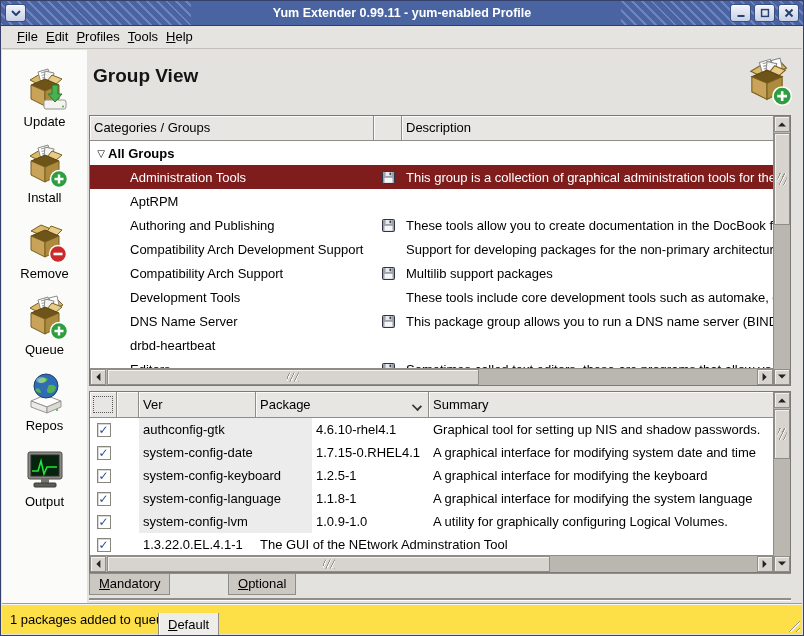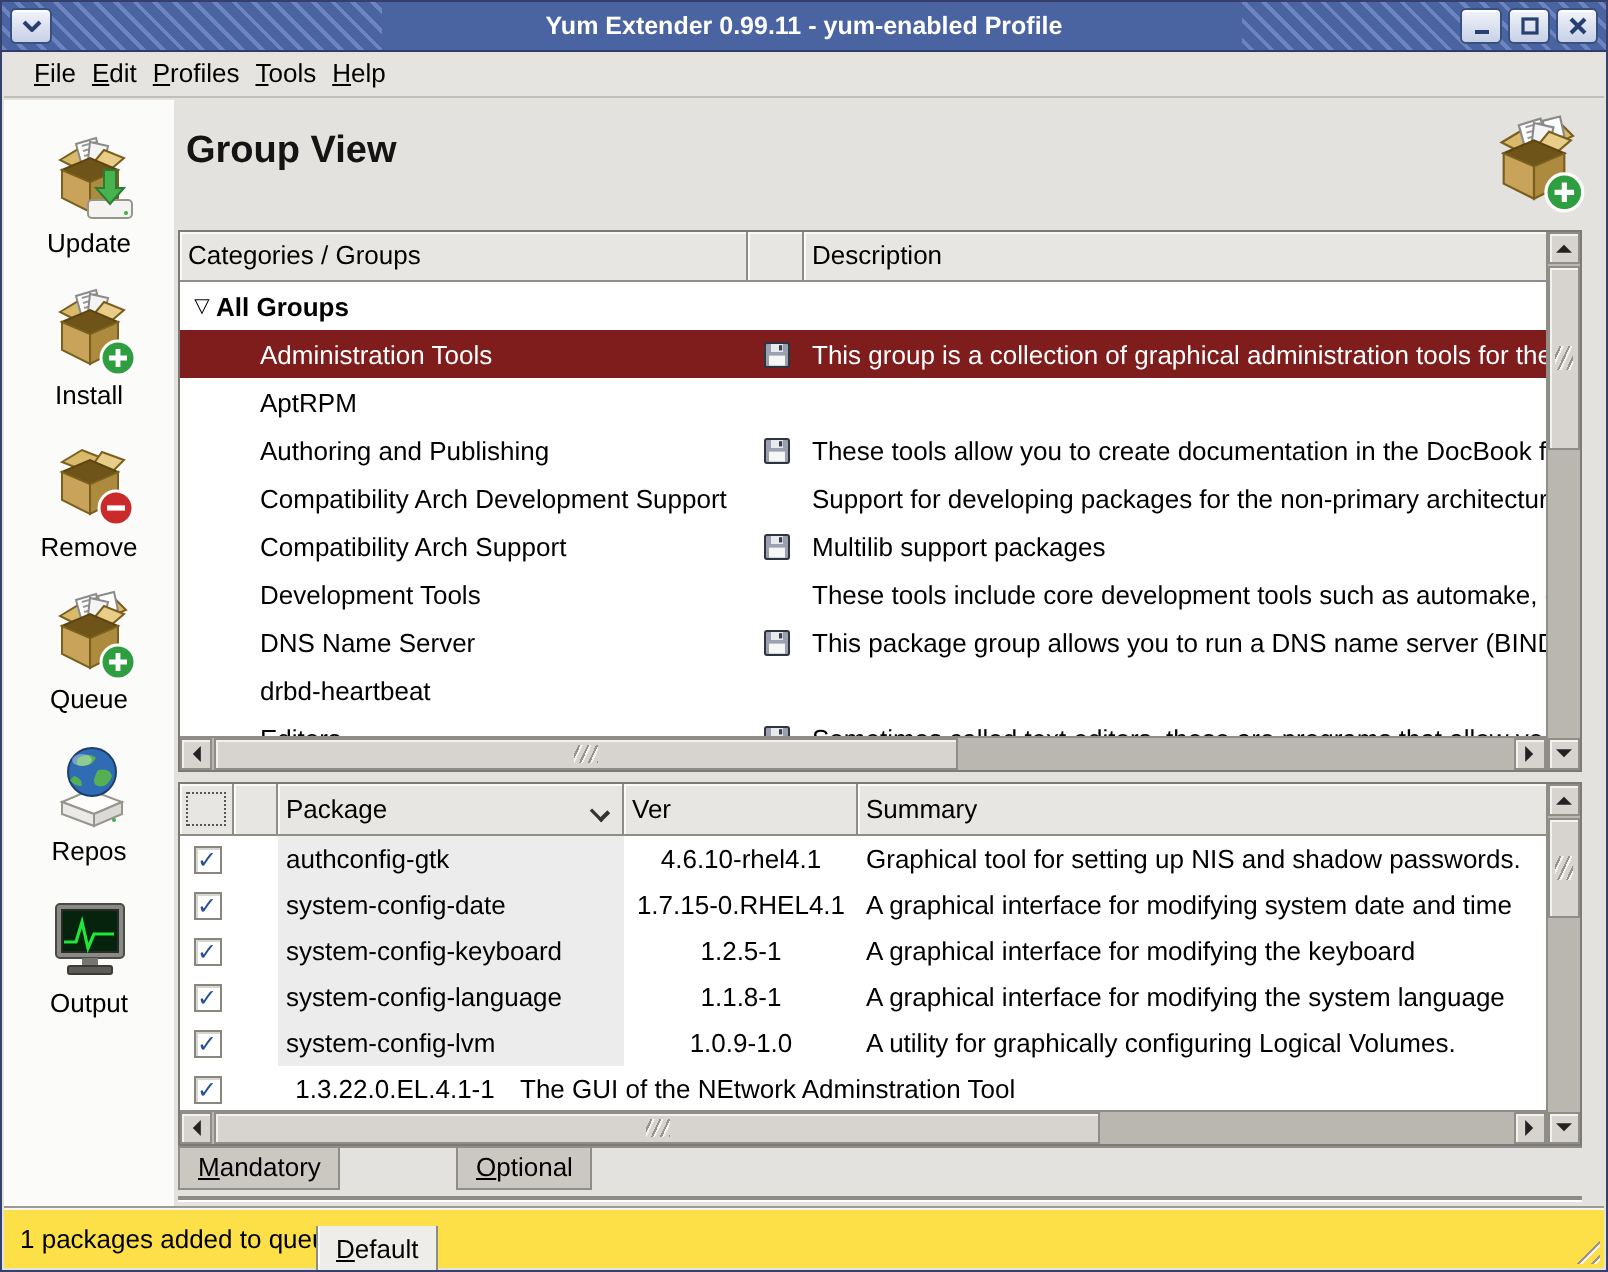--- a/index.html
+++ b/index.html
@@ -64,21 +64,21 @@
   .t-desc { flex:1; padding-left:4px; white-space:nowrap; overflow:hidden; }
   .expander { width:14px; margin-left:4px; font-size:10px; text-align:center; flex:none; }
   .indent1 { padding-left:40px; }
   .bold { font-weight:bold; }
 
   
   .prow { display:flex; height:23px; align-items:center; }
   .p-chk { width:27px; display:flex; justify-content:center; flex:none; }
   .p-gap { width:22px; flex:none; align-self:stretch; }
   .p-name { width:173px; padding:0 4px; white-space:nowrap; overflow:hidden; flex:none; align-self:stretch; line-height:23px; background:#ececec; }
-  .p-ver  { width:117px; padding:0 4px; white-space:nowrap; overflow:hidden; flex:none;text-align:center; }
+  .p-ver  { width:117px; padding:0 4px; white-space:nowrap; overflow:hidden; flex:none; }
   .p-sum  { flex:1; padding:0 4px; white-space:nowrap; overflow:hidden; }
   .checkbox { width:14px; height:14px; background:#fff; border:1px solid #88867f; box-shadow:inset 1px 1px 0 #d8d6d0;
     font-size:12px; line-height:12px; text-align:center; color:#26509b; font-weight:bold; }
   .hdr-chk { width:27px; }  .hdr-gap { width:22px; }  .hdr-pkgname { width:173px; }  .hdr-ver { width:117px; }
   .focus-dots { width:19px; height:15px; margin:auto; outline:1px dotted #555; }
   .sort-chev { width:8px; height:8px; margin-left:auto; margin-right:3px; position:relative; flex:none; }
   .sort-chev::before { content:""; position:absolute; left:0; top:1px; width:6px; height:6px;
     border-right:2px solid #333; border-bottom:2px solid #333; transform:rotate(45deg) scale(1,.8); }
 
   
@@ -389,26 +389,26 @@
           </div>
       </div>
     </div>
 
     <div class="scrollwin pkg-win">
       <div class="hdr-row" style="height:26px">
         <div class="hdr-cell hdr-chk">
             <span class="focus-dots"></span>
           </div>
         <div class="hdr-cell hdr-gap"></div>
+        <div class="hdr-cell hdr-ver">
+            <span>Ver</span>
+          </div>
         <div class="hdr-cell hdr-pkgname">
             <span>Package</span>
             <span class="sort-chev"></span>
-          </div>
-        <div class="hdr-cell hdr-ver">
-            <span>Ver</span>
           </div>
         <div class="hdr-cell">
             <span>Summary</span>
           </div>
       </div>
 
       <div class="viewport pkg-view">
         <div class="prow">
           <div class="p-chk">
               <span class="checkbox">✓</span>

